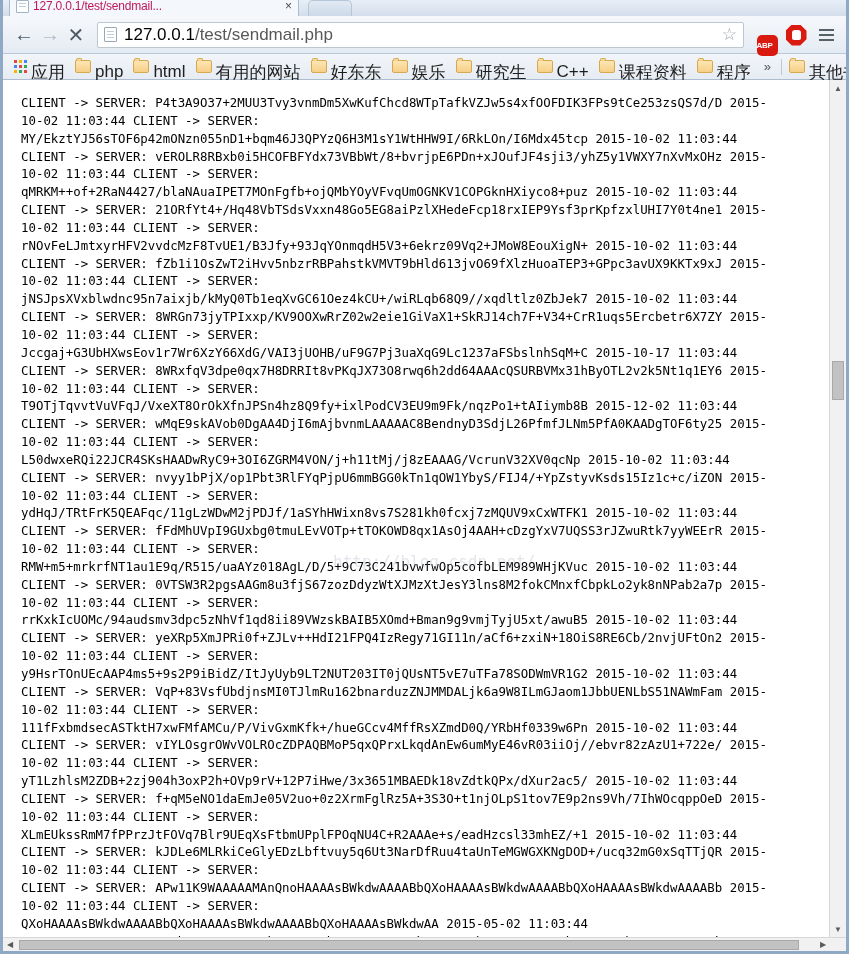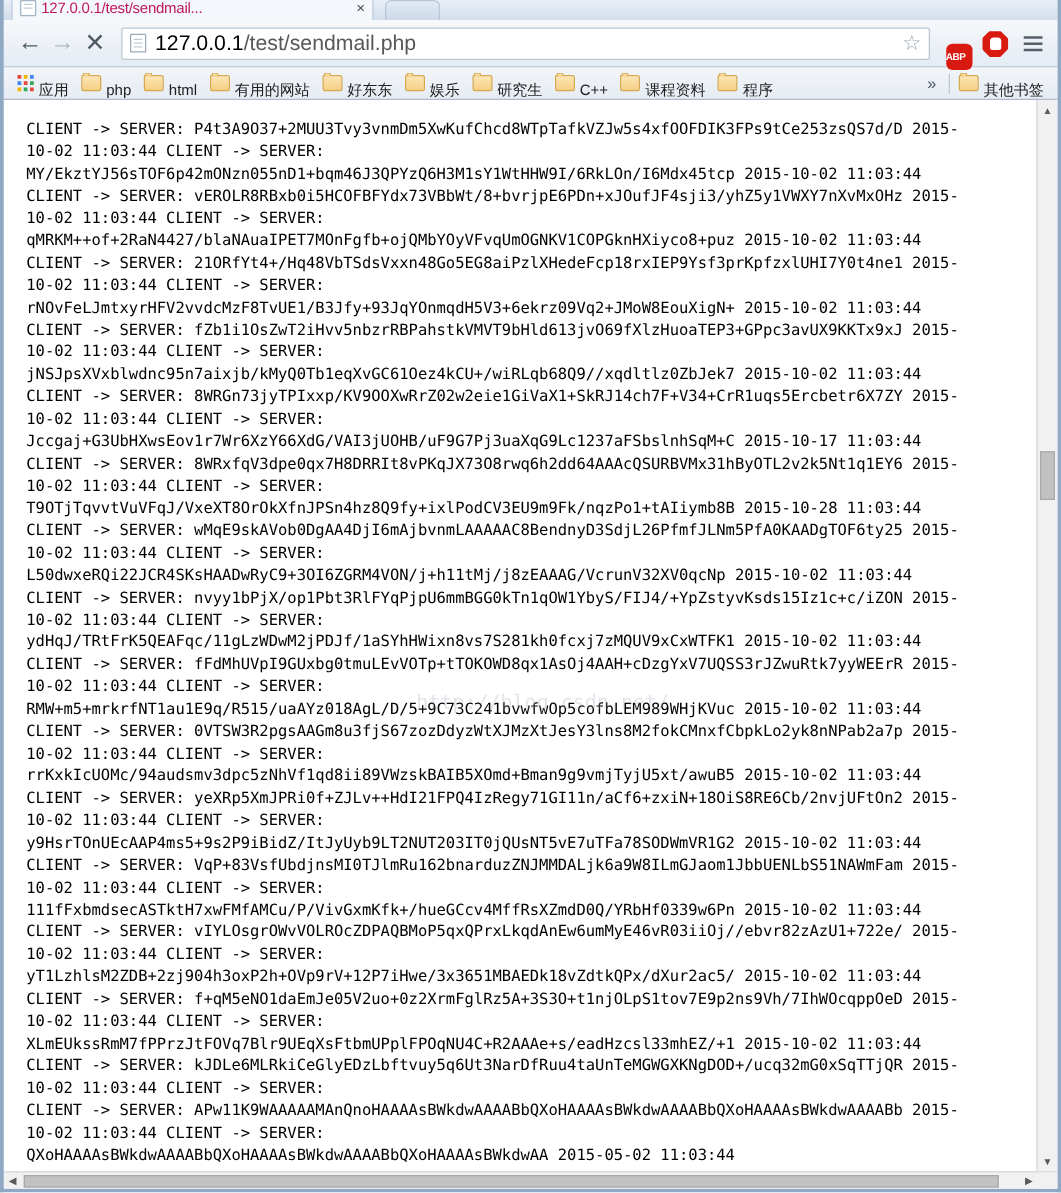--- a/index.html
+++ b/index.html
@@ -230,21 +230,21 @@
     font-size: 12px;
   }
   .bm {
     display: flex;
     align-items: center;
     padding: 1px 5px;
     white-space: nowrap;
     flex: 0 0 auto;
     color: #1e1e1e;
   }
-  .bm-label { font-size: 12px; margin-top: 11px; }
+  .bm-label { font-size: 17px; margin-top: 11px; }
   .folder-icon {
     width: 14px;
     height: 11px;
     margin-right: 4px;
     flex: 0 0 auto;
     background: linear-gradient(#fde6b4, #f6cf86);
     border: 1px solid #d6a94f;
     border-radius: 1px 2px 2px 2px;
     position: relative;
   }
@@ -509,21 +509,21 @@
           <div class="logline">10-02 11:03:44 CLIENT -&gt; SERVER:</div>
           <div class="logline">rNOvFeLJmtxyrHFV2vvdcMzF8TvUE1/B3Jfy+93JqYOnmqdH5V3+6ekrz09Vq2+JMoW8EouXigN+ 2015-10-02 11:03:44</div>
           <div class="logline">CLIENT -&gt; SERVER: fZb1i1OsZwT2iHvv5nbzrRBPahstkVMVT9bHld613jvO69fXlzHuoaTEP3+GPpc3avUX9KKTx9xJ 2015-</div>
           <div class="logline">10-02 11:03:44 CLIENT -&gt; SERVER:</div>
           <div class="logline">jNSJpsXVxblwdnc95n7aixjb/kMyQ0Tb1eqXvGC61Oez4kCU+/wiRLqb68Q9//xqdltlz0ZbJek7 2015-10-02 11:03:44</div>
           <div class="logline">CLIENT -&gt; SERVER: 8WRGn73jyTPIxxp/KV9OOXwRrZ02w2eie1GiVaX1+SkRJ14ch7F+V34+CrR1uqs5Ercbetr6X7ZY 2015-</div>
           <div class="logline">10-02 11:03:44 CLIENT -&gt; SERVER:</div>
           <div class="logline">Jccgaj+G3UbHXwsEov1r7Wr6XzY66XdG/VAI3jUOHB/uF9G7Pj3uaXqG9Lc1237aFSbslnhSqM+C 2015-10-17 11:03:44</div>
           <div class="logline">CLIENT -&gt; SERVER: 8WRxfqV3dpe0qx7H8DRRIt8vPKqJX73O8rwq6h2dd64AAAcQSURBVMx31hByOTL2v2k5Nt1q1EY6 2015-</div>
           <div class="logline">10-02 11:03:44 CLIENT -&gt; SERVER:</div>
-          <div class="logline">T9OTjTqvvtVuVFqJ/VxeXT8OrOkXfnJPSn4hz8Q9fy+ixlPodCV3EU9m9Fk/nqzPo1+tAIiymb8B 2015-10-28 11:03:44</div>
+          <div class="logline">T9OTjTqvvtVuVFqJ/VxeXT8OrOkXfnJPSn4hz8Q9fy+ixlPodCV3EU9m9Fk/nqzPo1+tAIiymb8B 2015-12-02 11:03:44</div>
           <div class="logline">CLIENT -&gt; SERVER: wMqE9skAVob0DgAA4DjI6mAjbvnmLAAAAAC8BendnyD3SdjL26PfmfJLNm5PfA0KAADgTOF6ty25 2015-</div>
           <div class="logline">10-02 11:03:44 CLIENT -&gt; SERVER:</div>
           <div class="logline">L50dwxeRQi22JCR4SKsHAADwRyC9+3OI6ZGRM4VON/j+h11tMj/j8zEAAAG/VcrunV32XV0qcNp 2015-10-02 11:03:44</div>
           <div class="logline">CLIENT -&gt; SERVER: nvyy1bPjX/op1Pbt3RlFYqPjpU6mmBGG0kTn1qOW1YbyS/FIJ4/+YpZstyvKsds15Iz1c+c/iZON 2015-</div>
           <div class="logline">10-02 11:03:44 CLIENT -&gt; SERVER:</div>
           <div class="logline">ydHqJ/TRtFrK5QEAFqc/11gLzWDwM2jPDJf/1aSYhHWixn8vs7S281kh0fcxj7zMQUV9xCxWTFK1 2015-10-02 11:03:44</div>
           <div class="logline">CLIENT -&gt; SERVER: fFdMhUVpI9GUxbg0tmuLEvVOTp+tTOKOWD8qx1AsOj4AAH+cDzgYxV7UQSS3rJZwuRtk7yyWEErR 2015-</div>
           <div class="logline">10-02 11:03:44 CLIENT -&gt; SERVER:</div>
           <div class="logline">RMW+m5+mrkrfNT1au1E9q/R515/uaAYz018AgL/D/5+9C73C241bvwfwOp5cofbLEM989WHjKVuc 2015-10-02 11:03:44</div>
           <div class="logline">CLIENT -&gt; SERVER: 0VTSW3R2pgsAAGm8u3fjS67zozDdyzWtXJMzXtJesY3lns8M2fokCMnxfCbpkLo2yk8nNPab2a7p 2015-</div>

